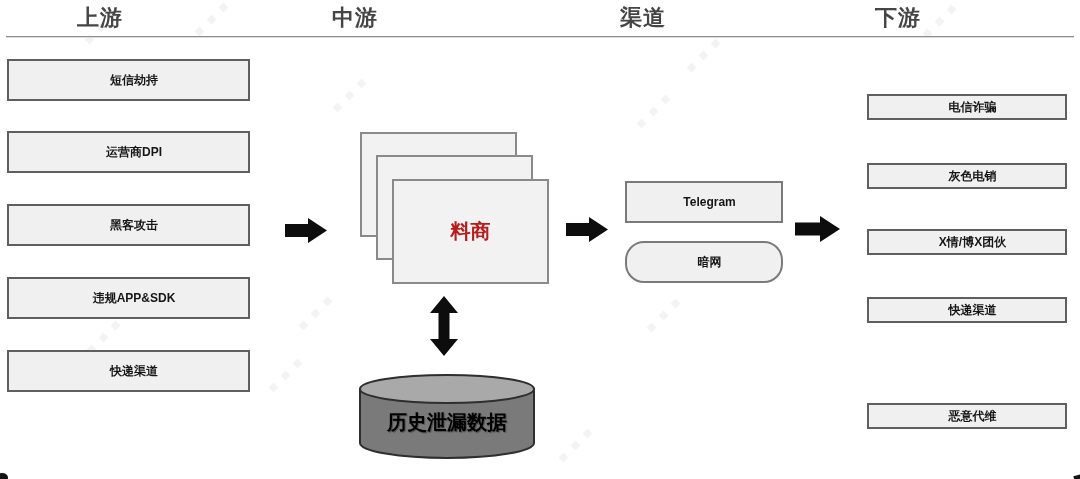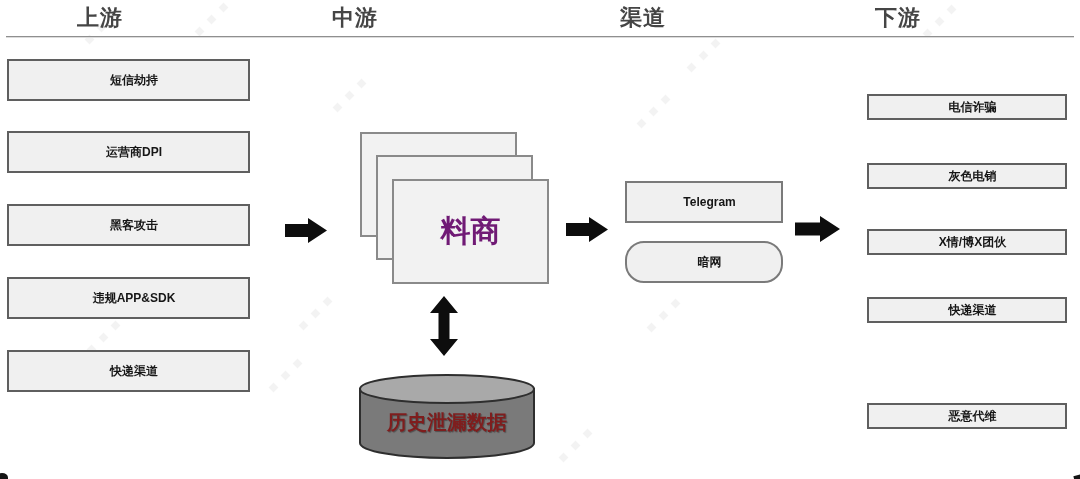--- a/index.html
+++ b/index.html
@@ -59,37 +59,37 @@
     position: absolute;
     width: 157px;
     height: 105px;
     background: #f2f2f2;
     border: 2px solid #8a8a8a;
   }
   .stack-front {
     display: flex;
     align-items: center;
     justify-content: center;
-    font-size: 30px;
-    font-weight: bold;
-    color: #701a75;
+    font-size: 20px;
+    font-weight: bold;
+    color: #b91c1c;
   }
 
   .arrow { position: absolute; }
 
   
   .db-wrap { position: absolute; left: 358px; top: 373px; width: 178px; height: 88px; }
   .db-label {
     position: absolute;
     left: 0; top: 36px;
     width: 100%;
     text-align: center;
     font-size: 20px;
     font-weight: bold;
-    color: #7f1d1d;
+    color: #000000;
     text-shadow: 1px 1px 1px rgba(0,0,0,0.35);
   }
 
   
   .wm {
     position: absolute;
     width: 34px;
     height: 34px;
     opacity: 0.5;
     pointer-events: none;

